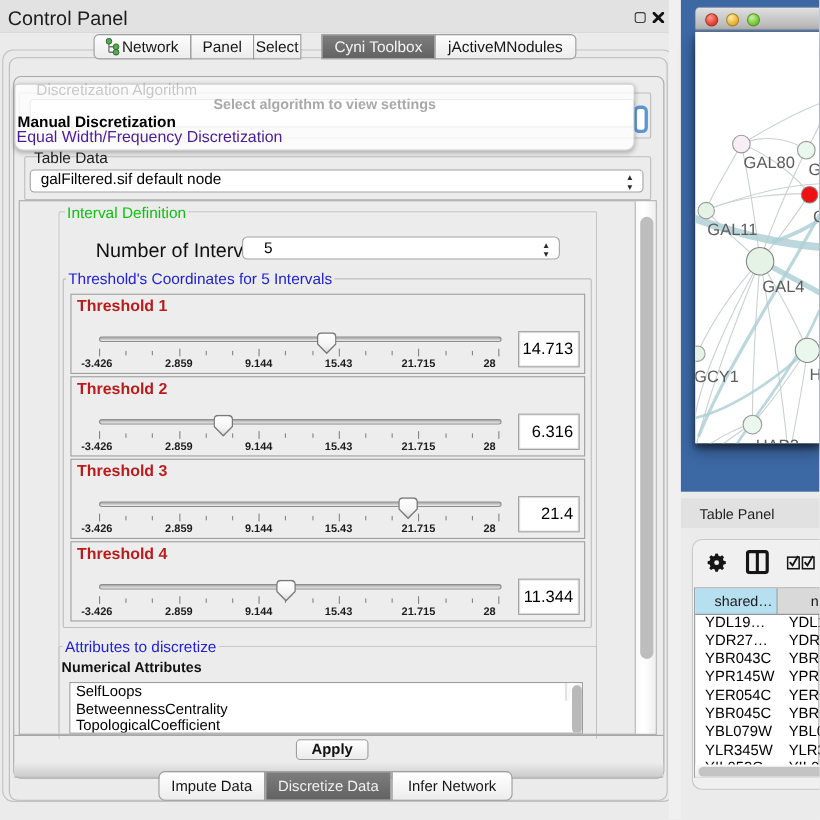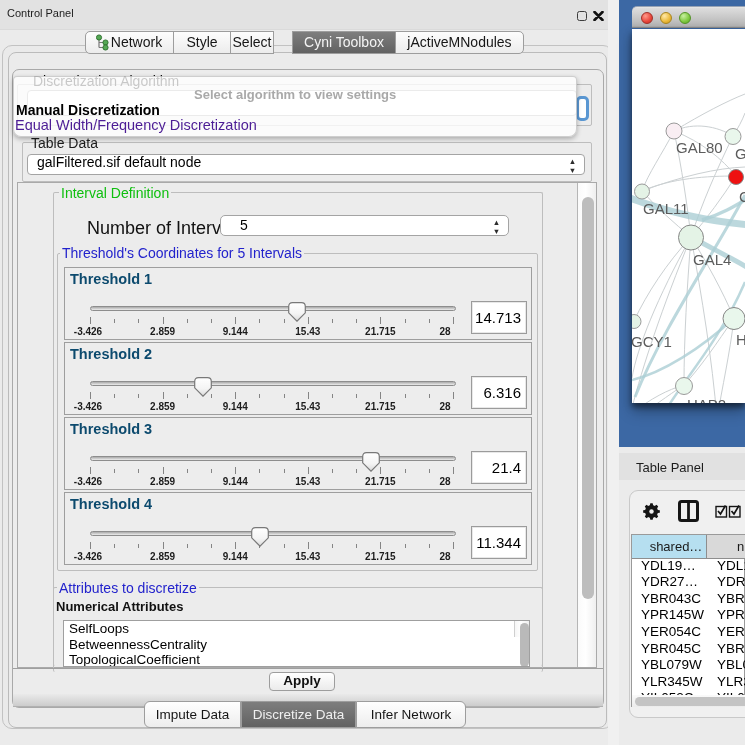--- a/index.html
+++ b/index.html
@@ -1,20 +1,20 @@
 <!DOCTYPE html>
 <html><head><meta charset="utf-8">
 <style>
 * { margin:0; padding:0; box-sizing:border-box; }
 html,body { width:745px; height:745px; overflow:hidden; }
 body { font-family:"Liberation Sans", sans-serif; background:#ebebeb; position:relative; }
 
 #titlebar { position:absolute; left:0; top:0; width:618px; height:30px;
   background:#e2e2e2; border-bottom:1px solid #dadada; }
-#titlebar .t { position:absolute; left:7px; top:7px; font-size:11px; color:#1d1d1d; }
+#titlebar .t { position:absolute; left:7px; top:7px; font-size:18px; color:#1d1d1d; }
 #minbox { position:absolute; left:577px; top:10.5px; width:10px; height:10px;
   border:1.6px solid #3c3c3c; border-radius:2.5px; }
 
 .seg { position:absolute; z-index:2; top:31px; height:23px; background:linear-gradient(#fdfdfd,#ececec);
   border:1px solid #9d9d9d; font-size:14px; color:#161616; line-height:20px; text-align:center; }
 .seg.dark { background:linear-gradient(#7e7e7e,#626262); color:#f4f4f4; }
 
 #panelA { position:absolute; left:2px; top:45px; width:611px; height:684px;
   background:#eaeaea; border:1px solid #c2c2c2; border-radius:10px; }
 #panelA2 { position:absolute; left:8px; top:52px; width:599px; height:676px;
@@ -33,21 +33,21 @@
 
 #viewport { position:absolute; left:17px; top:182px; width:580px; height:486px;
   border:1px solid #a9a9a9; background:#ececec; overflow:hidden; }
 #vscroll { position:absolute; left:559px; top:0; width:20px; height:484px;
   background:linear-gradient(90deg,#fafafa,#ffffff 40%,#ededed); border-left:1px solid #b5b5b5; }
 #vthumb { position:absolute; left:4px; top:14px; width:12px; height:402px;
   background:#bdbdbd; border-radius:6px; }
 
 .thpanel { position:absolute; left:64px; width:468px; height:73px;
   border:1px solid #9e9e9e; background:#ededed; }
-.thtitle { position:absolute; left:5px; top:3px; font-size:14.5px; font-weight:bold; color:#0c4a6e; }
+.thtitle { position:absolute; left:5px; top:3px; font-size:14.5px; font-weight:bold; color:#b91c1c; }
 .track { position:absolute; left:25px; top:38px; width:366px; height:5px;
   background:linear-gradient(#a9a9a9,#ededed); border:1px solid #8d8d8d; border-radius:2.5px; }
 .tick { position:absolute; width:1px; background:#848484; }
 .tlab { position:absolute; top:58px; font-size:10px; font-weight:bold; color:#1c1c1c;
   transform:translateX(-50%); }
 .thumb { position:absolute; top:34px; }
 .vbox { position:absolute; left:406px; top:33px; width:56px; height:33px; background:#fff;
   border:1px solid #9b9b9b; box-shadow:inset 0 0 0 1px #e8e8e8; font-size:15px; color:#000; text-align:right;
   line-height:31px; padding-right:5px; }
 
@@ -108,21 +108,21 @@
   <path d="M1.5,1 L9.5,9 M9.5,1 L1.5,9" stroke="#111" stroke-width="2.6" stroke-linecap="round"></path>
 </svg>
 
 <div class="seg" style="left:85px;width:89px;border-radius:5px 0 0 5px;padding-left:14px;">Network</div>
 <svg style="position:absolute;left:96px;top:34px;z-index:3" width="13" height="17" viewBox="0 0 13 17">
     <path d="M3,3.5 L3,13.5 M3,8.5 L9.5,8.5 M3,13.5 L9.5,13.5" stroke="#787878" stroke-width="1.2" fill="none"></path>
     <circle cx="3" cy="3.5" r="2.6" fill="#55a855" stroke="#2c6e2c" stroke-width="0.9"></circle>
     <circle cx="9.5" cy="8.5" r="2.6" fill="#55a855" stroke="#2c6e2c" stroke-width="0.9"></circle>
     <circle cx="9.5" cy="13.5" r="2.6" fill="#55a855" stroke="#2c6e2c" stroke-width="0.9"></circle>
 </svg>
-<div class="seg" style="left:173px;width:58px;">Style</div>
+<div class="seg" style="left:173px;width:58px;">Panel</div>
 <div class="seg" style="left:230px;width:44px;">Select</div>
 <div class="seg dark" style="left:292px;width:104px;">Cyni Toolbox</div>
 <div class="seg" style="left:395px;width:129px;border-radius:0 5px 5px 0;">jActiveMNodules</div>
 
 <div id="panelA"></div>
 <div id="panelA2"></div>
 <div id="panel"></div>
 
 <div class="gbox" style="left:17px;top:84px;width:575px;height:42px;"></div>
 <div class="grouptitle" style="left:33px;top:73px;color:#000;">Discretization Algorithm</div>

